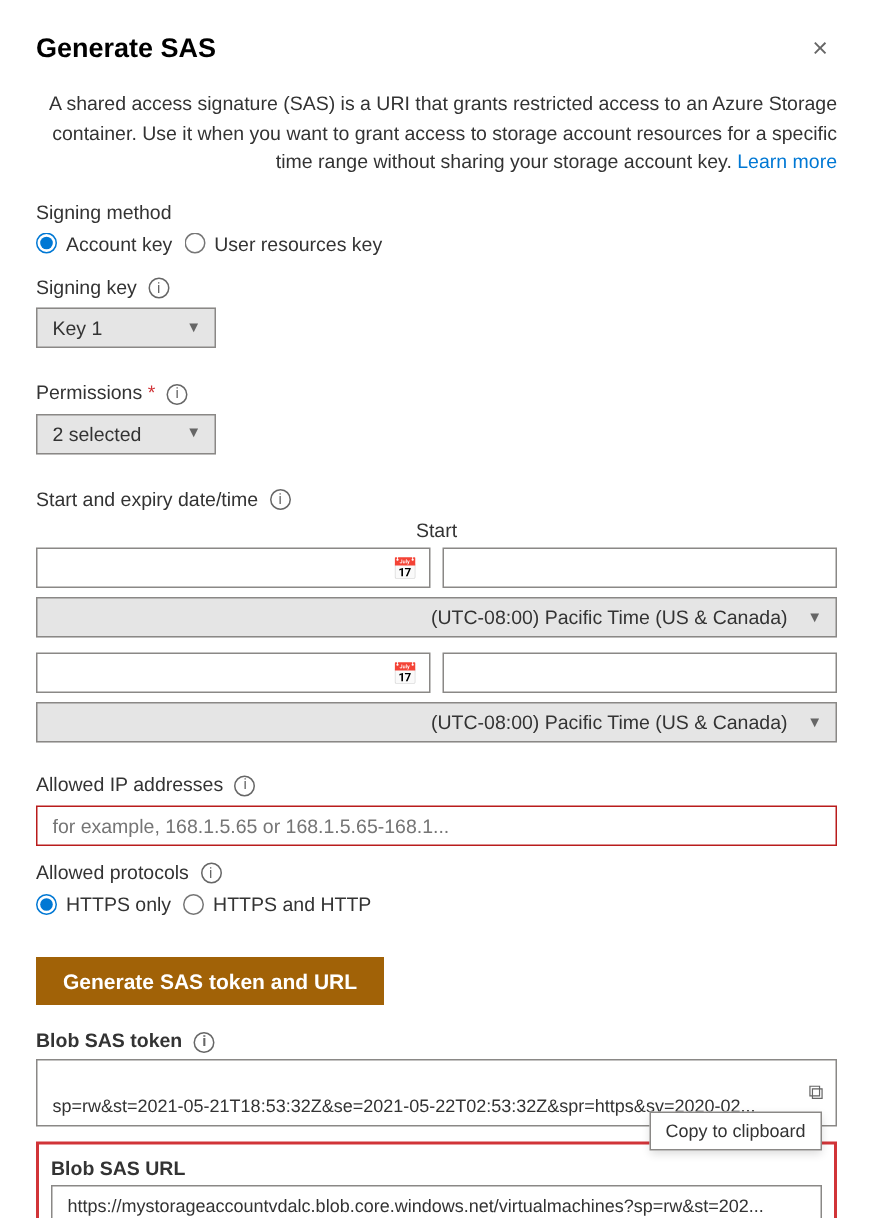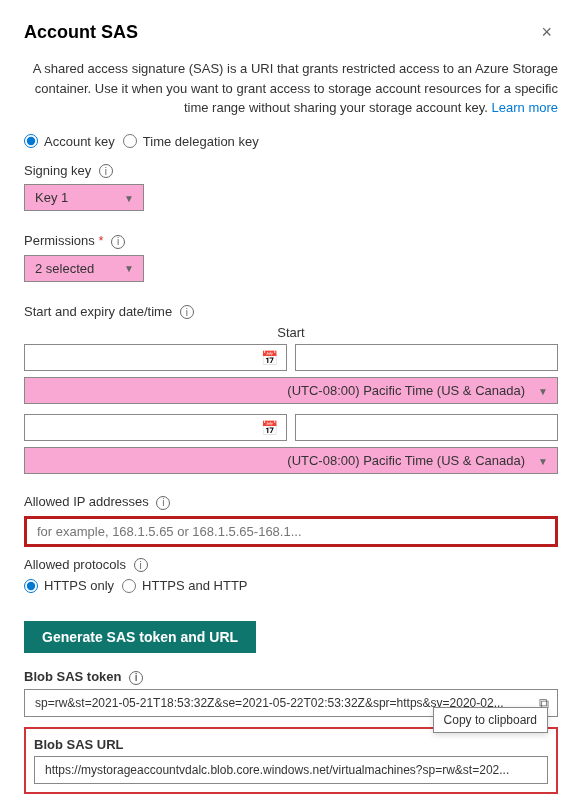--- a/index.html
+++ b/index.html
@@ -82,21 +82,21 @@
       position: relative;
       display: inline-block;
       margin-bottom: 12px;
     }
     .select-wrapper select {
       appearance: none;
       -webkit-appearance: none;
       border: 1px solid #8a8886;
       padding: 5px 32px 5px 10px;
       font-size: 13px;
-      background: #f9a8d4;
+      background: #e5e5e5;
       cursor: pointer;
       min-width: 120px;
       color: #333;
     }
     .select-wrapper .chevron {
       position: absolute;
       right: 10px;
       top: 50%;
       transform: translateY(-50%);
       pointer-events: none;
@@ -158,27 +158,27 @@
     }
     .sub-label {
       font-size: 13px;
       color: #333;
       margin-bottom: 4px;
       margin-top: 4px;
       text-align: center;
     }
     .ip-input input {
       width: 534px;
-      border: 3px solid #b91c1c;
+      border: 1px solid #b91c1c;
       padding: 5px 10px;
       font-size: 13px;
       color: #999;
     }
     .generate-btn {
-      background: #0f766e;
+      background: #a16207;
       color: #fff;
       border: none;
       padding: 8px 18px;
       font-size: 14px;
       font-weight: 600;
       cursor: pointer;
       margin-top: 14px;
       margin-bottom: 14px;
       display: inline-block;
     }
@@ -186,21 +186,21 @@
       margin-top: 2px;
     }
     .token-label {
       font-size: 13px;
       font-weight: 700;
       color: #333;
       margin-bottom: 4px;
     }
     .token-value {
       border: 1px solid #8a8886;
-      padding: 6px 36px 6px 10px;
+      padding: 23px 36px 6px 10px;
       font-size: 12px;
       color: #333;
       background: #fff;
       position: relative;
       white-space: nowrap;
       overflow: hidden;
       text-overflow: ellipsis;
       margin-bottom: 10px;
     }
     .token-copy-icon {
@@ -240,38 +240,39 @@
       box-shadow: 0 2px 6px rgba(0,0,0,0.15);
       white-space: nowrap;
     }
     .section-spacing { margin-bottom: 10px; }
   </style>
 </head>
 <body>
 
 <div class="dialog">
   <div class="dialog-header">
-    <span class="dialog-title">Account SAS</span>
+    <span class="dialog-title">Generate SAS</span>
     <button class="close-btn">×</button>
   </div>
 
   <p class="description">
     <span>A shared access signature (SAS) is a URI that grants restricted access to an Azure Storage container. Use it when you want to grant access to storage account resources for a specific time range without sharing your storage account key.</span>
     <a href="#">Learn more</a>
   </p>
 
   <div class="section-spacing">
+    <div class="section-label">Signing method</div>
     <div class="radio-group">
       <label class="radio-item">
         <input type="radio" name="signing_method" checked="" style="">
         <span>Account key</span>
       </label>
       <label class="radio-item">
         <input type="radio" name="signing_method" style="">
-        <span>Time delegation key</span>
+        <span>User resources key</span>
       </label>
     </div>
   </div>
 
   <div class="section-spacing">
     <div class="section-label">
       <span>Signing key</span>
       <span class="info-icon">i</span>
     </div>
     <div class="select-wrapper">

